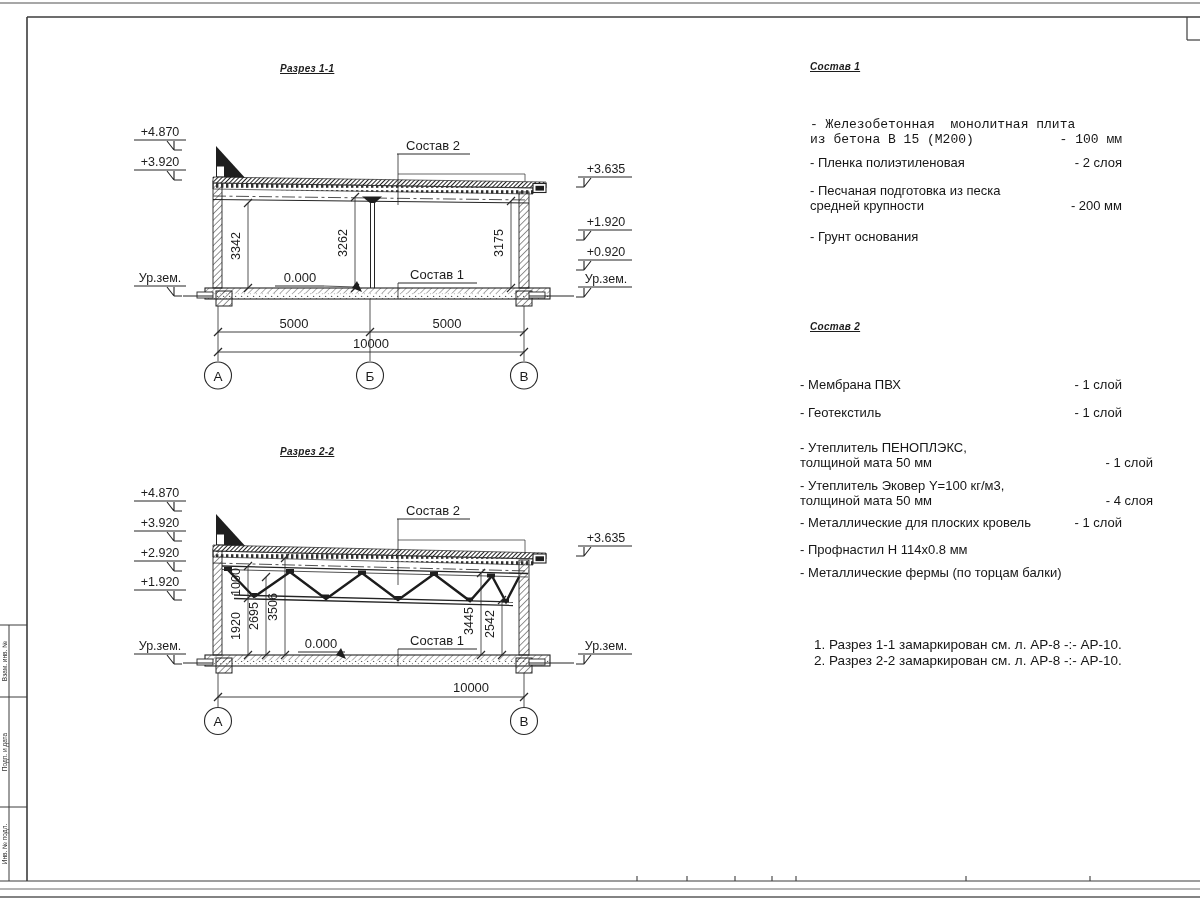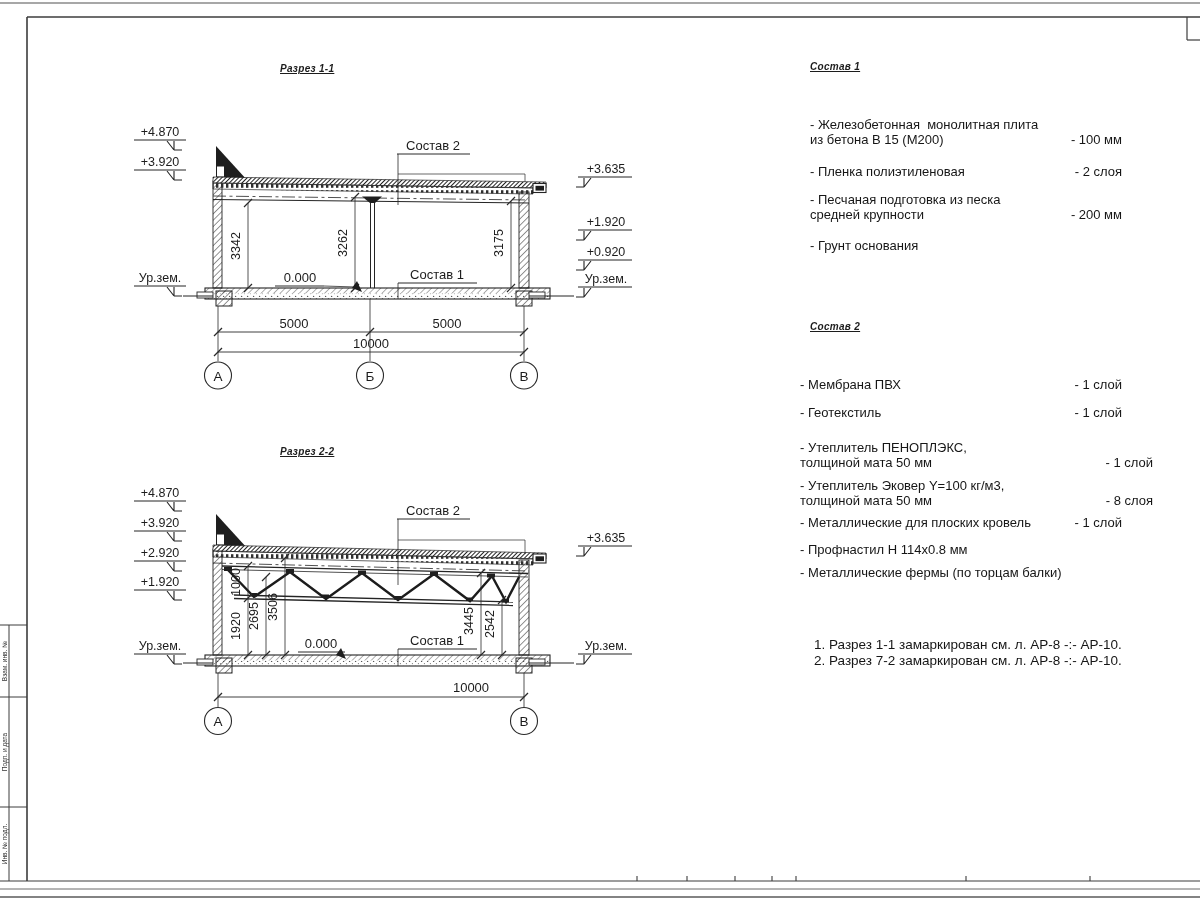--- a/index.html
+++ b/index.html
@@ -299,21 +299,21 @@
       <text x="524" y="726" text-anchor="middle" class="axis" stroke="none">В</text>
     </g>
   </g>
 </svg>
 
   <div class="abs hTitle" style="left:280px;top:63px;width:200px;">Разрез 1-1</div>
   <div class="abs hTitle" style="left:280px;top:446px;width:200px;">Разрез 2-2</div>
 
   <div class="abs hTitle" style="left:810px;top:61px;width:345px;">Состав 1</div>
   <div class="list" style="top:117px;">
-    <div class="item" style="margin-bottom:17px;">
+    <div class="item" style="margin-bottom:8px;font-family:Liberation Mono, monospace;">
       <div class="itxt">- Железобетонная  монолитная плита
 из бетона В 15 (М200)</div>
       <div class="ival">- 100 мм</div>
     </div>
     <div class="item" style="margin-bottom:13px;">
       <div class="itxt">- Пленка полиэтиленовая</div>
       <div class="ival">-  2 слоя</div>
     </div>
     <div class="item" style="margin-bottom:16px;">
       <div class="itxt">- Песчаная подготовка из песка
@@ -337,38 +337,38 @@
       <div class="ival">- 1 слой</div>
     </div>
     <div class="item shift" style="margin-bottom:8px;margin-top:20px;">
       <div class="itxt">- Утеплитель ПЕНОПЛЭКС,
 толщиной мата 50 мм</div>
       <div class="ival">- 1 слой</div>
     </div>
     <div class="item shift" style="margin-bottom:7px;">
       <div class="itxt">- Утеплитель Эковер Y=100 кг/м3,
 толщиной мата 50 мм</div>
-      <div class="ival">- 8 слоя</div>
+      <div class="ival">- 4 слоя</div>
     </div>
     <div class="item" style="margin-bottom:12px;">
       <div class="itxt">- Металлические для плоских кровель</div>
       <div class="ival">- 1 слой</div>
     </div>
     <div class="item" style="margin-bottom:8px;">
       <div class="itxt">- Профнастил Н 114х0.8 мм</div>
       <div class="ival"></div>
     </div>
     <div class="item">
       <div class="itxt">- Металлические фермы (по торцам балки)</div>
       <div class="ival"></div>
     </div>
   </div>
 
   <div class="notes">
     <div>1. Разрез 1-1 замаркирован см. л. АР-8 -:- АР-10.</div>
-    <div>2. Разрез 7-2 замаркирован см. л. АР-8 -:- АР-10.</div>
+    <div>2. Разрез 2-2 замаркирован см. л. АР-8 -:- АР-10.</div>
   </div>
 
   <div class="rotlab" style="left:-33px;top:656px;">Взам. инв. №</div>
   <div class="rotlab" style="left:-33px;top:747px;">Подп. и дата</div>
   <div class="rotlab" style="left:-33px;top:839px;">Инв. № подл.</div>
 
 </div>
 
 </body></html>

